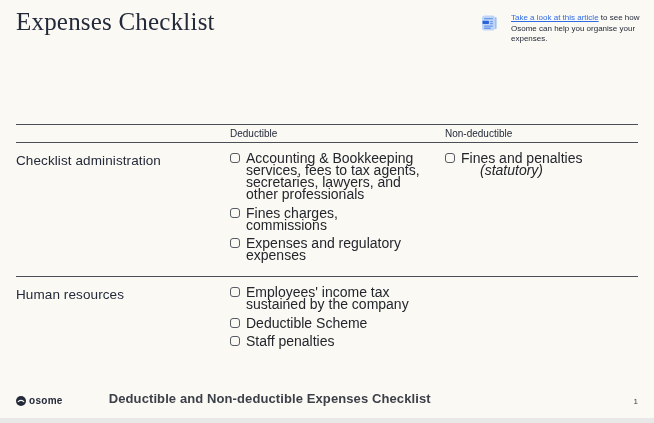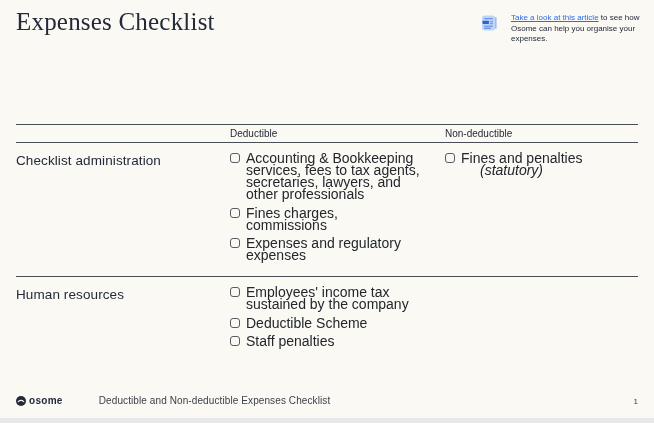--- a/index.html
+++ b/index.html
@@ -74,21 +74,21 @@
   
   .footer{
     position:absolute;left:16px;right:16px;bottom:12px;
     display:flex;align-items:flex-end;height:12px;gap:32px;
   }
   .brand{display:flex;align-items:center;gap:3px;}
   .brand-word{
     font-size:10px;font-weight:700;color:var(--ink);
     letter-spacing:.3px;line-height:1;
   }
-  .doc-title{font-size:10px;color:var(--muted);margin-left:4px;letter-spacing:.1px;}
+  .doc-title{font-size:13px;color:var(--muted);margin-left:14px;letter-spacing:.1px;font-weight:bold;}
   .page-number{margin-left:auto;font-size:8px;color:var(--muted);}
 </style>
 </head>
 <body>
 
 <div class="page">
 
   <h1 class="page-title">Expenses Checklist</h1>
 
   <div class="header-note">

